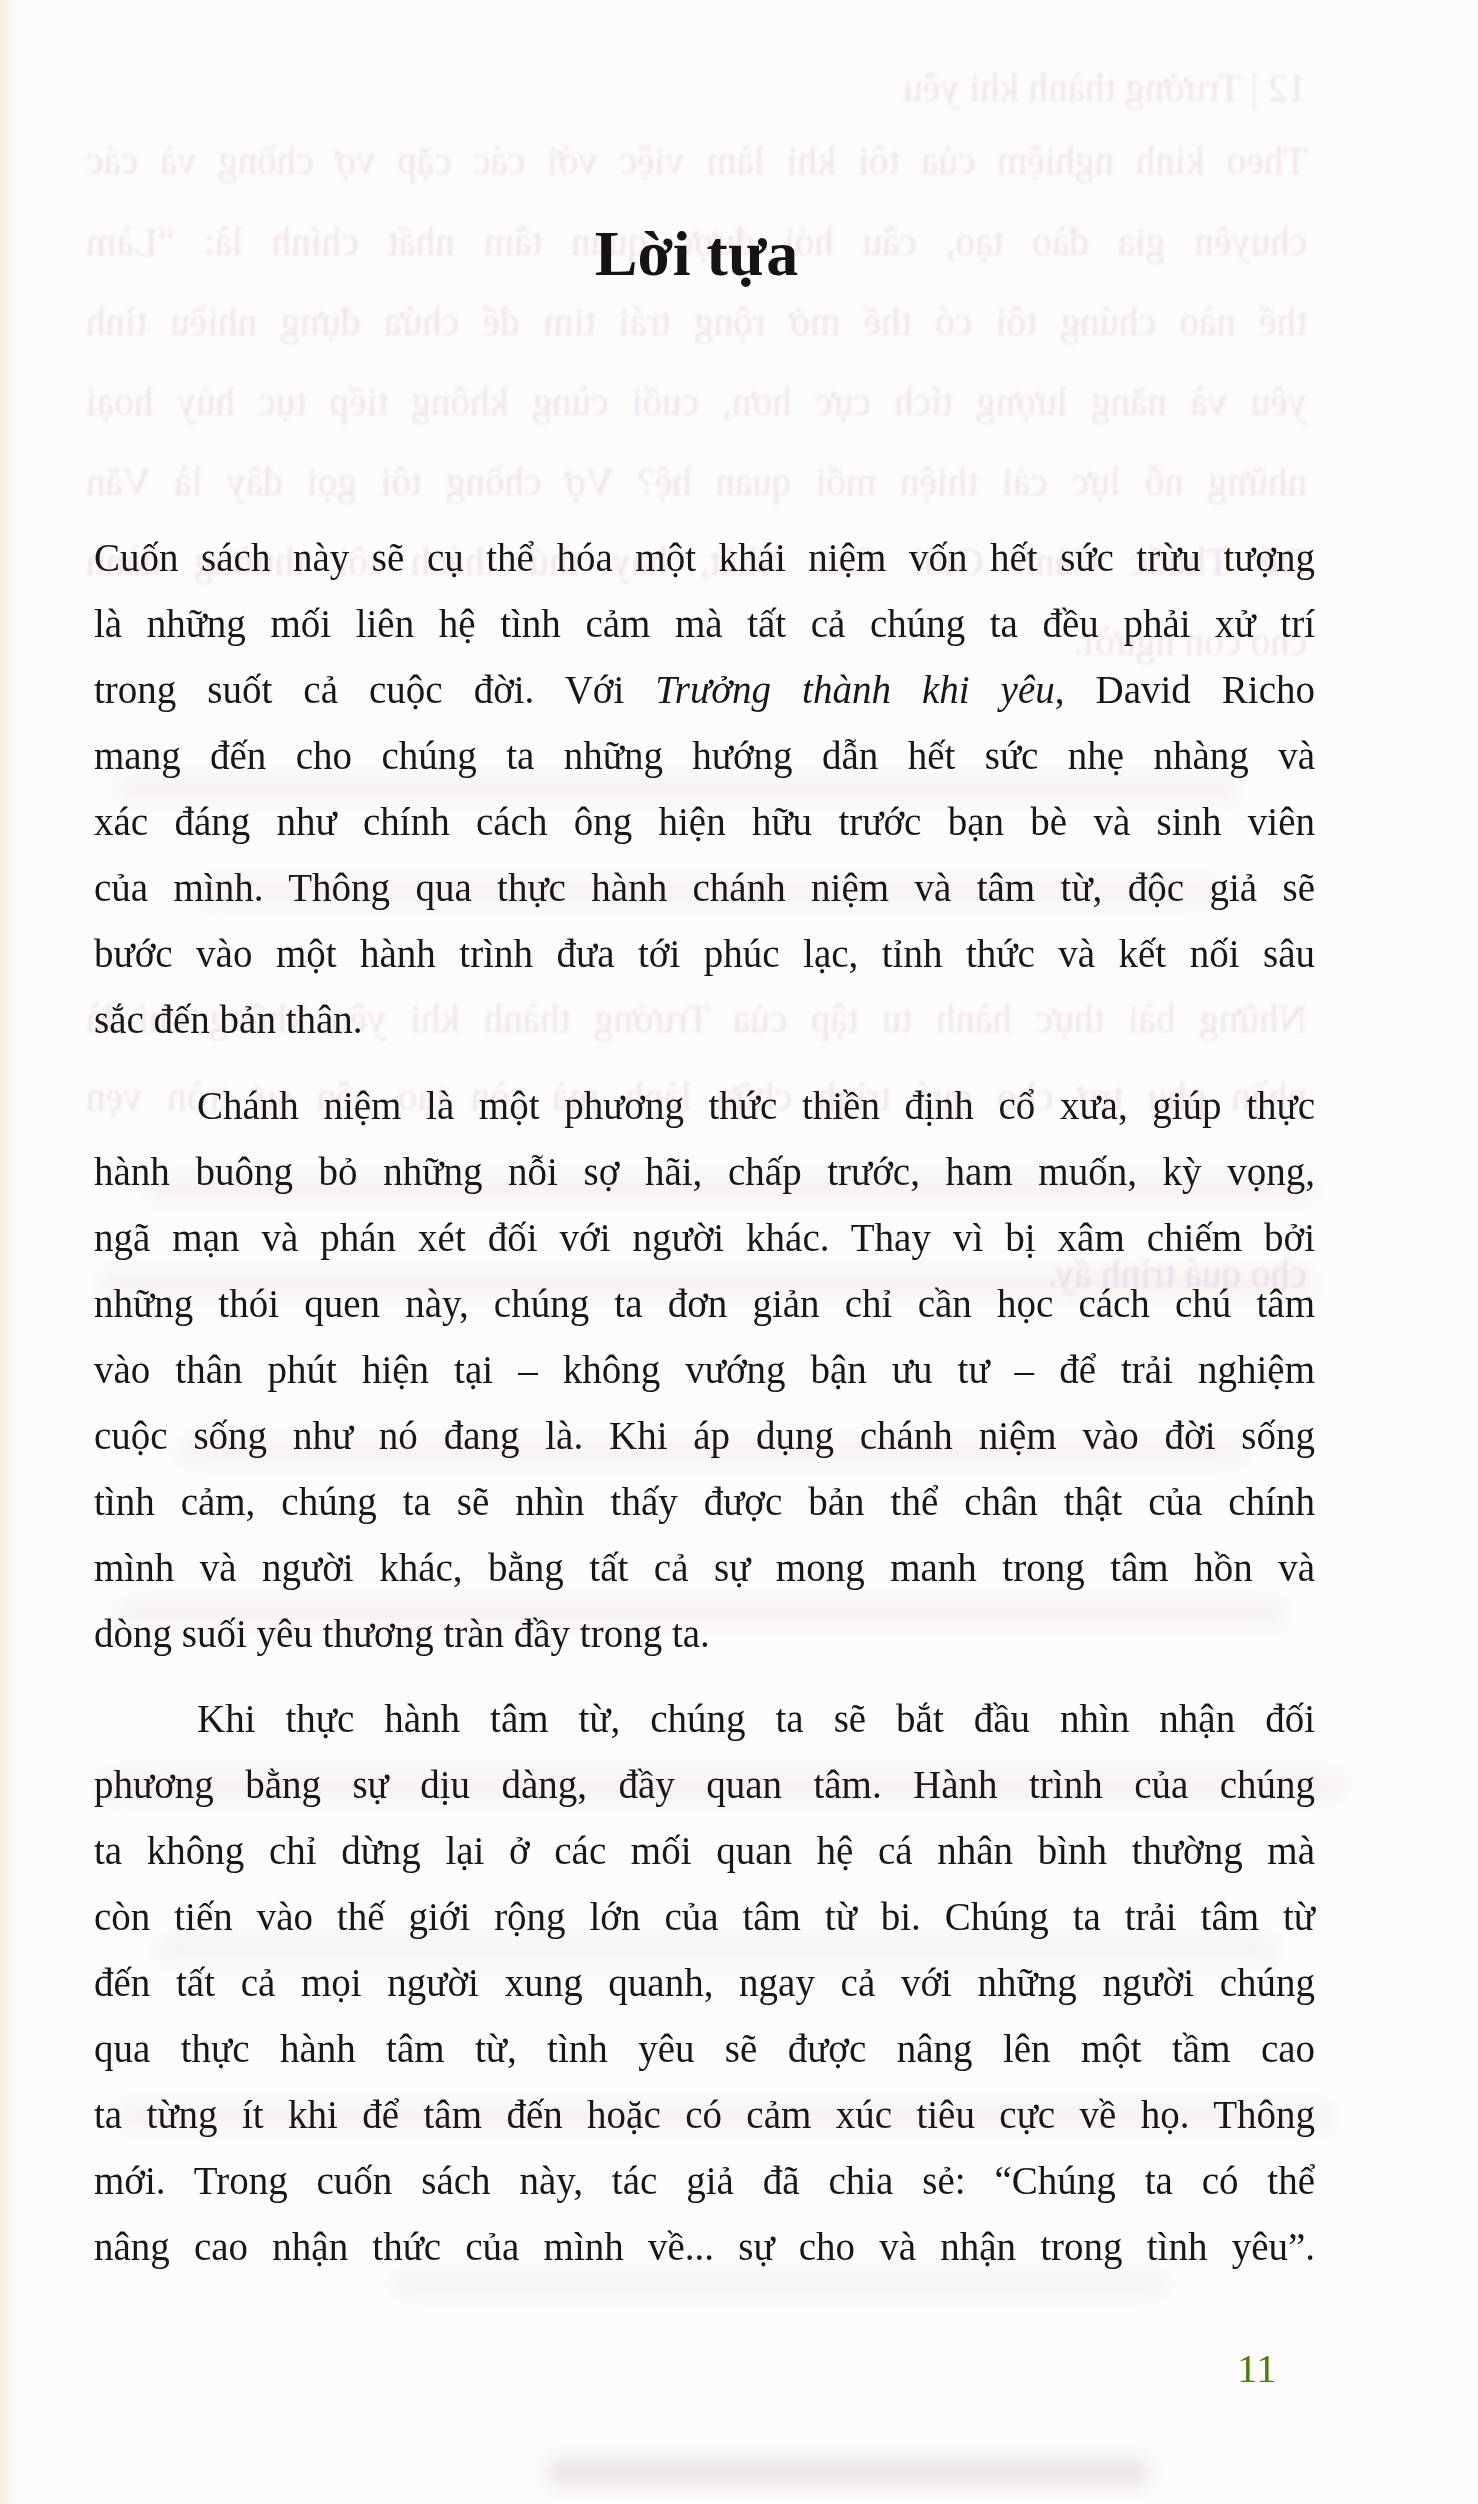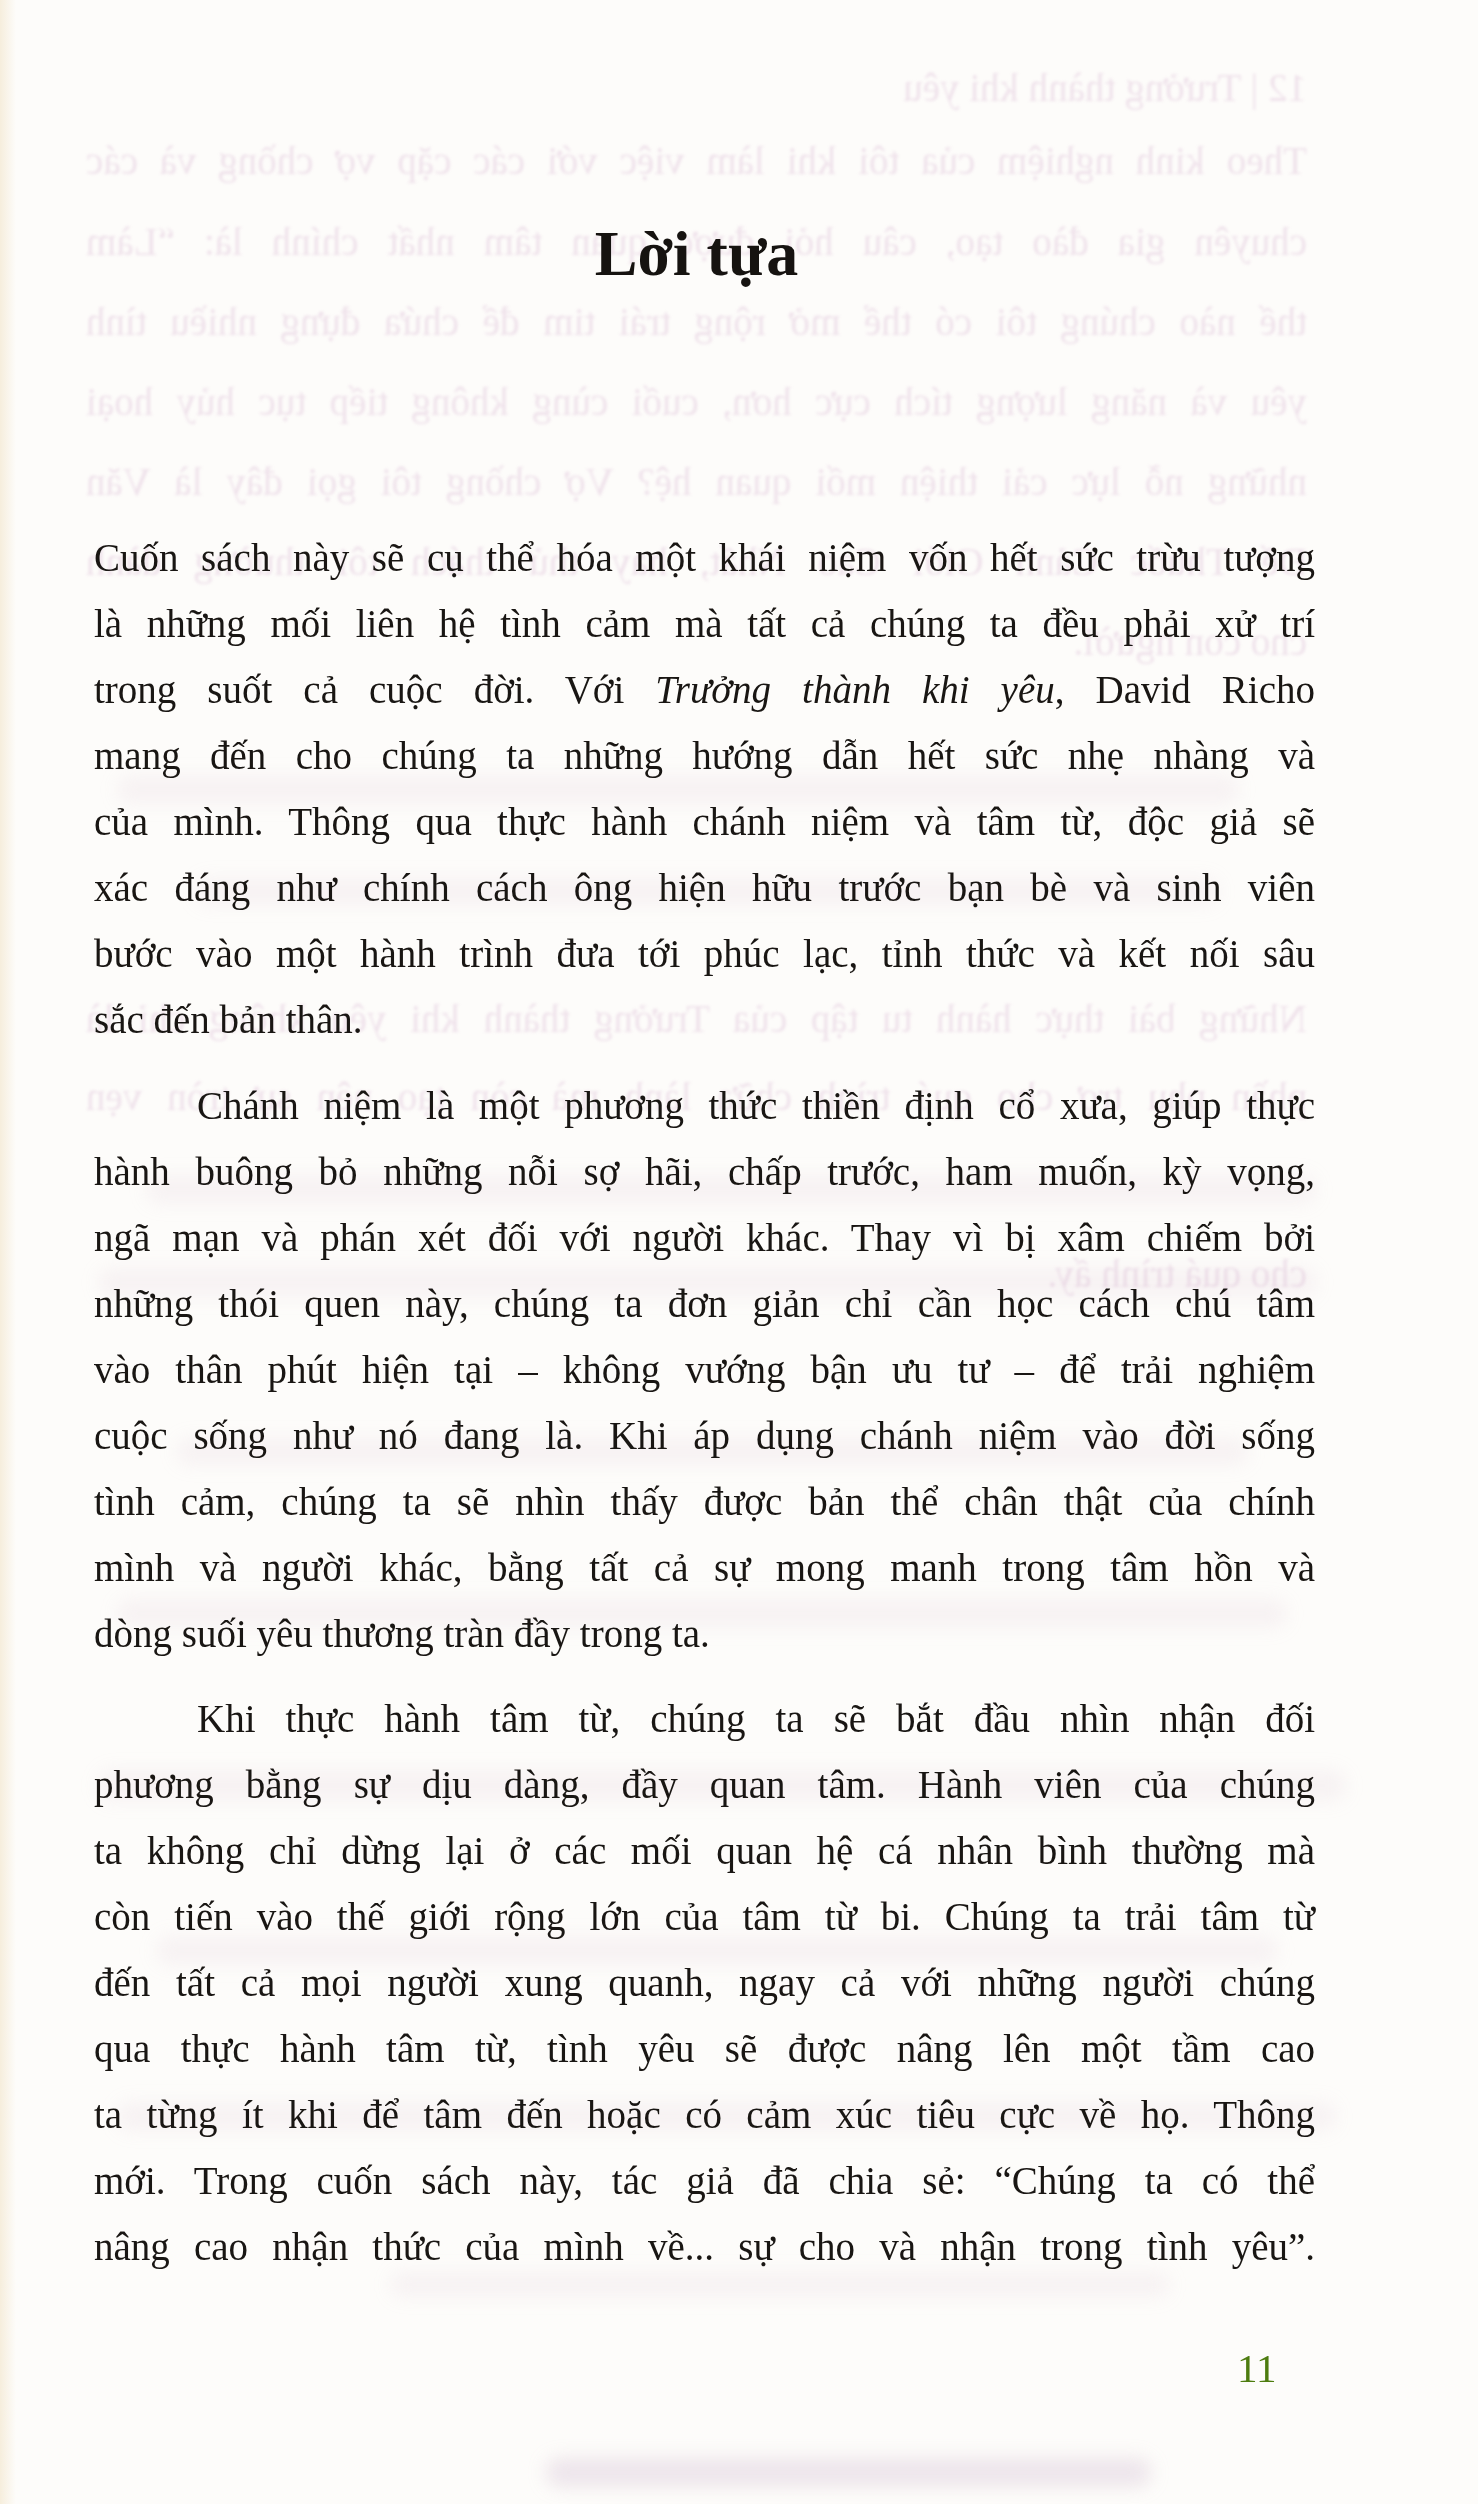--- a/index.html
+++ b/index.html
@@ -100,39 +100,39 @@
     </div>
 
   <h1 class="title">Lời tựa</h1>
 
   <div class="body-block">
       <div class="para">
         <div class="line">Cuốn sách này sẽ cụ thể hóa một khái niệm vốn hết sức trừu tượng</div>
         <div class="line">là những mối liên hệ tình cảm mà tất cả chúng ta đều phải xử trí</div>
         <div class="line"><span>trong suốt cả cuộc đời. Với </span><i>Trưởng thành khi yêu</i><span>, David Richo</span></div>
         <div class="line">mang đến cho chúng ta những hướng dẫn hết sức nhẹ nhàng và</div>
+        <div class="line">xác đáng như chính cách ông hiện hữu trước bạn bè và sinh viên</div>
         <div class="line">của mình. Thông qua thực hành chánh niệm và tâm từ, độc giả sẽ</div>
-        <div class="line">xác đáng như chính cách ông hiện hữu trước bạn bè và sinh viên</div>
         <div class="line">bước vào một hành trình đưa tới phúc lạc, tỉnh thức và kết nối sâu</div>
         <div class="line endline">sắc đến bản thân.</div>
       </div>
       <div class="para">
         <div class="line indent">Chánh niệm là một phương thức thiền định cổ xưa, giúp thực</div>
         <div class="line">hành buông bỏ những nỗi sợ hãi, chấp trước, ham muốn, kỳ vọng,</div>
         <div class="line">ngã mạn và phán xét đối với người khác. Thay vì bị xâm chiếm bởi</div>
         <div class="line">những thói quen này, chúng ta đơn giản chỉ cần học cách chú tâm</div>
         <div class="line">vào thân phút hiện tại – không vướng bận ưu tư – để trải nghiệm</div>
         <div class="line">cuộc sống như nó đang là. Khi áp dụng chánh niệm vào đời sống</div>
         <div class="line">tình cảm, chúng ta sẽ nhìn thấy được bản thể chân thật của chính</div>
         <div class="line">mình và người khác, bằng tất cả sự mong manh trong tâm hồn và</div>
         <div class="line endline">dòng suối yêu thương tràn đầy trong ta.</div>
       </div>
       <div class="para">
         <div class="line indent">Khi thực hành tâm từ, chúng ta sẽ bắt đầu nhìn nhận đối</div>
-        <div class="line">phương bằng sự dịu dàng, đầy quan tâm. Hành viên của chúng</div>
+        <div class="line">phương bằng sự dịu dàng, đầy quan tâm. Hành trình của chúng</div>
         <div class="line">ta không chỉ dừng lại ở các mối quan hệ cá nhân bình thường mà</div>
         <div class="line">còn tiến vào thế giới rộng lớn của tâm từ bi. Chúng ta trải tâm từ</div>
         <div class="line">đến tất cả mọi người xung quanh, ngay cả với những người chúng</div>
         <div class="line">qua thực hành tâm từ, tình yêu sẽ được nâng lên một tầm cao</div>
         <div class="line">ta từng ít khi để tâm đến hoặc có cảm xúc tiêu cực về họ. Thông</div>
         <div class="line">mới. Trong cuốn sách này, tác giả đã chia sẻ: “Chúng ta có thể</div>
         <div class="line">nâng cao nhận thức của mình về... sự cho và nhận trong tình yêu”.</div>
       </div>
     </div>
 

